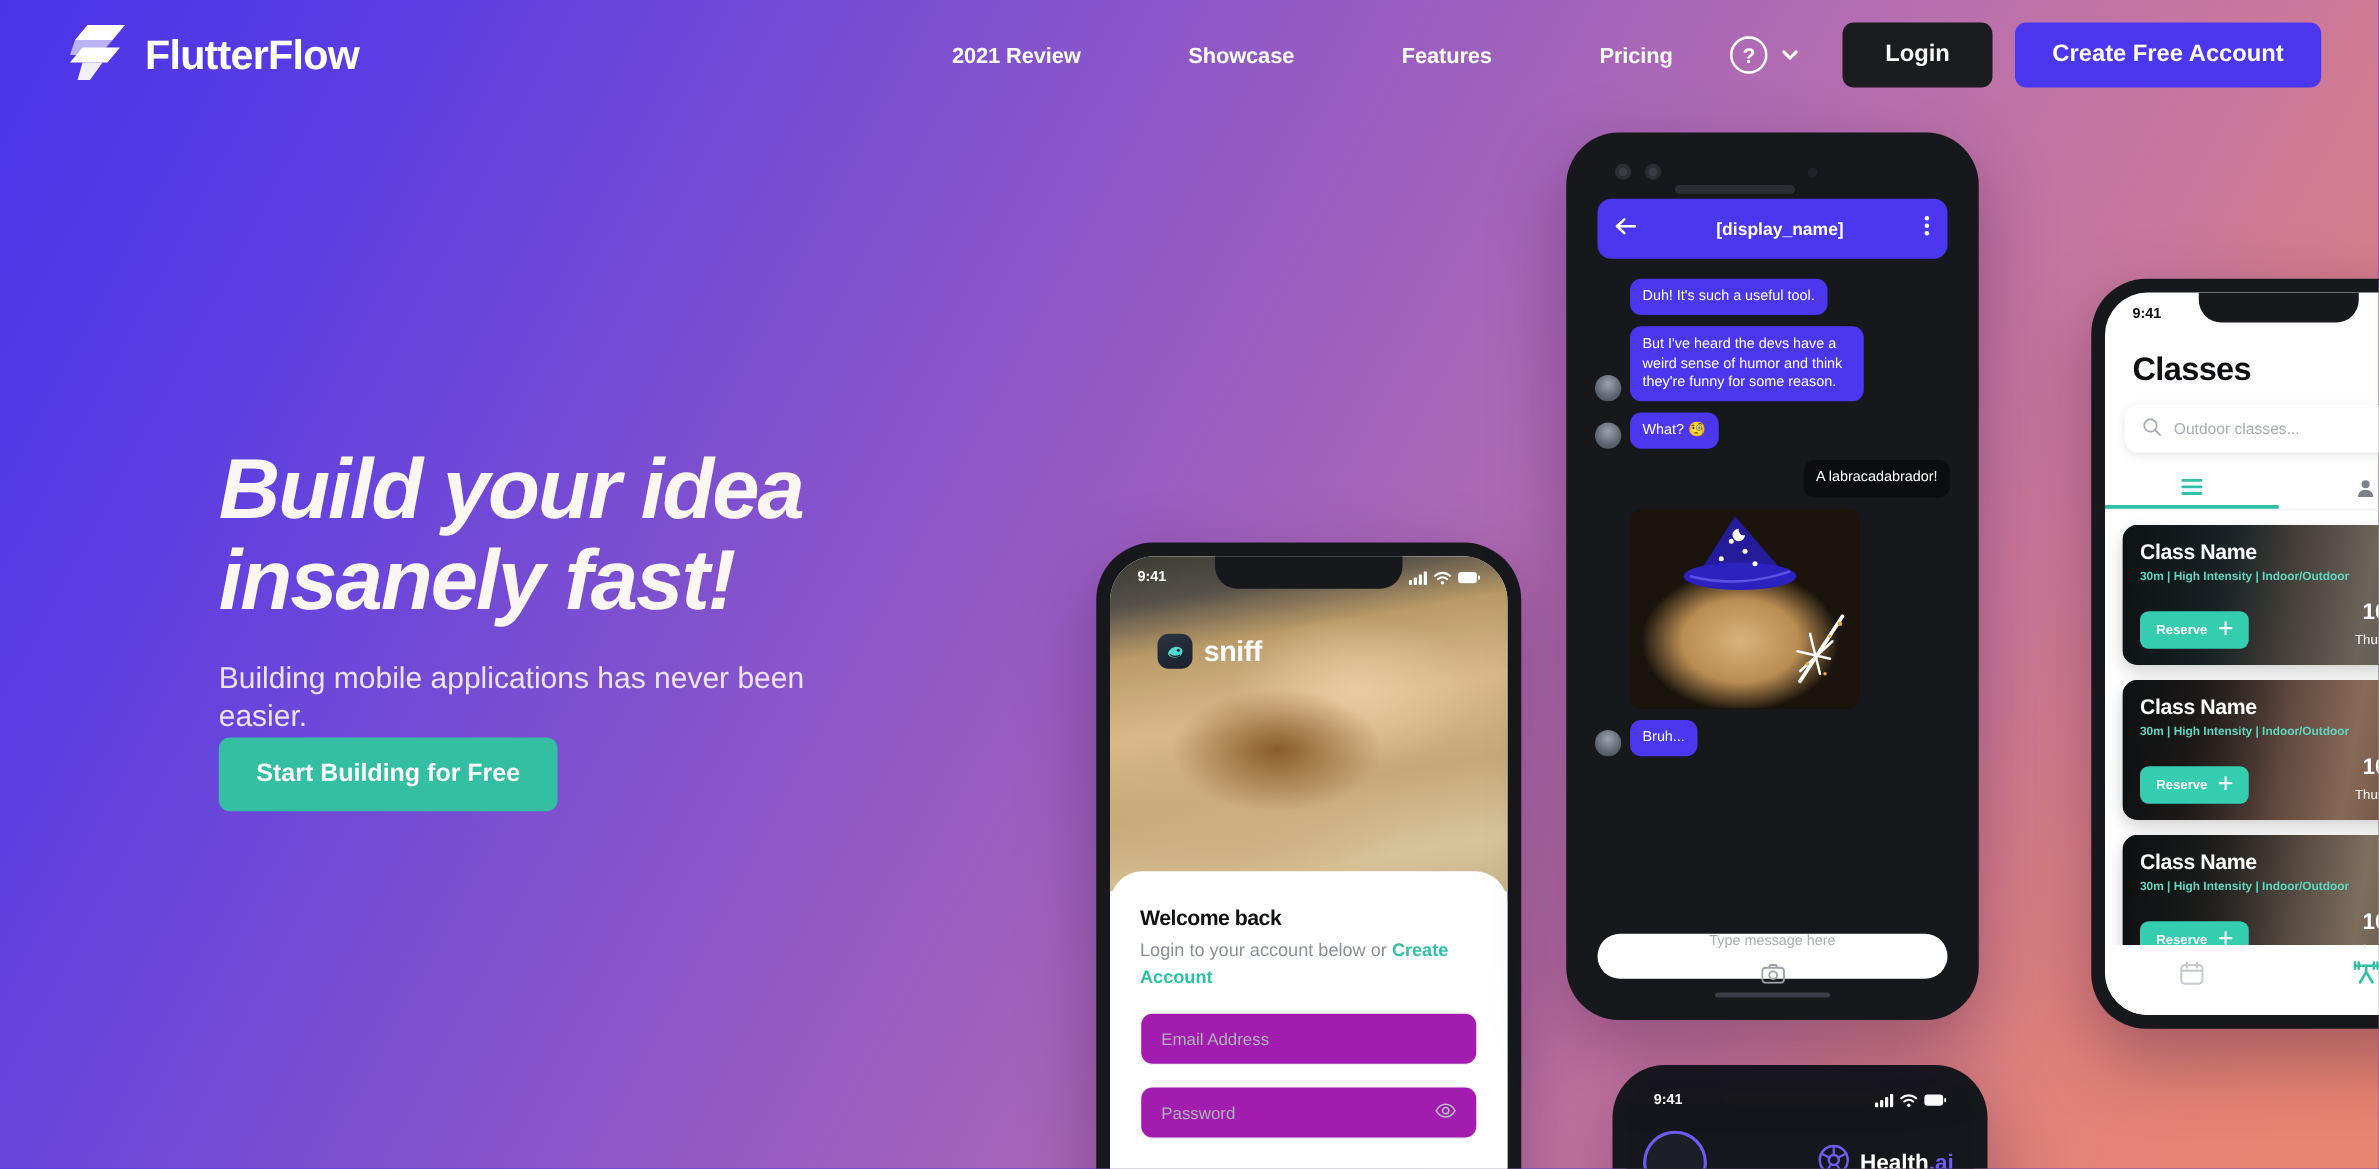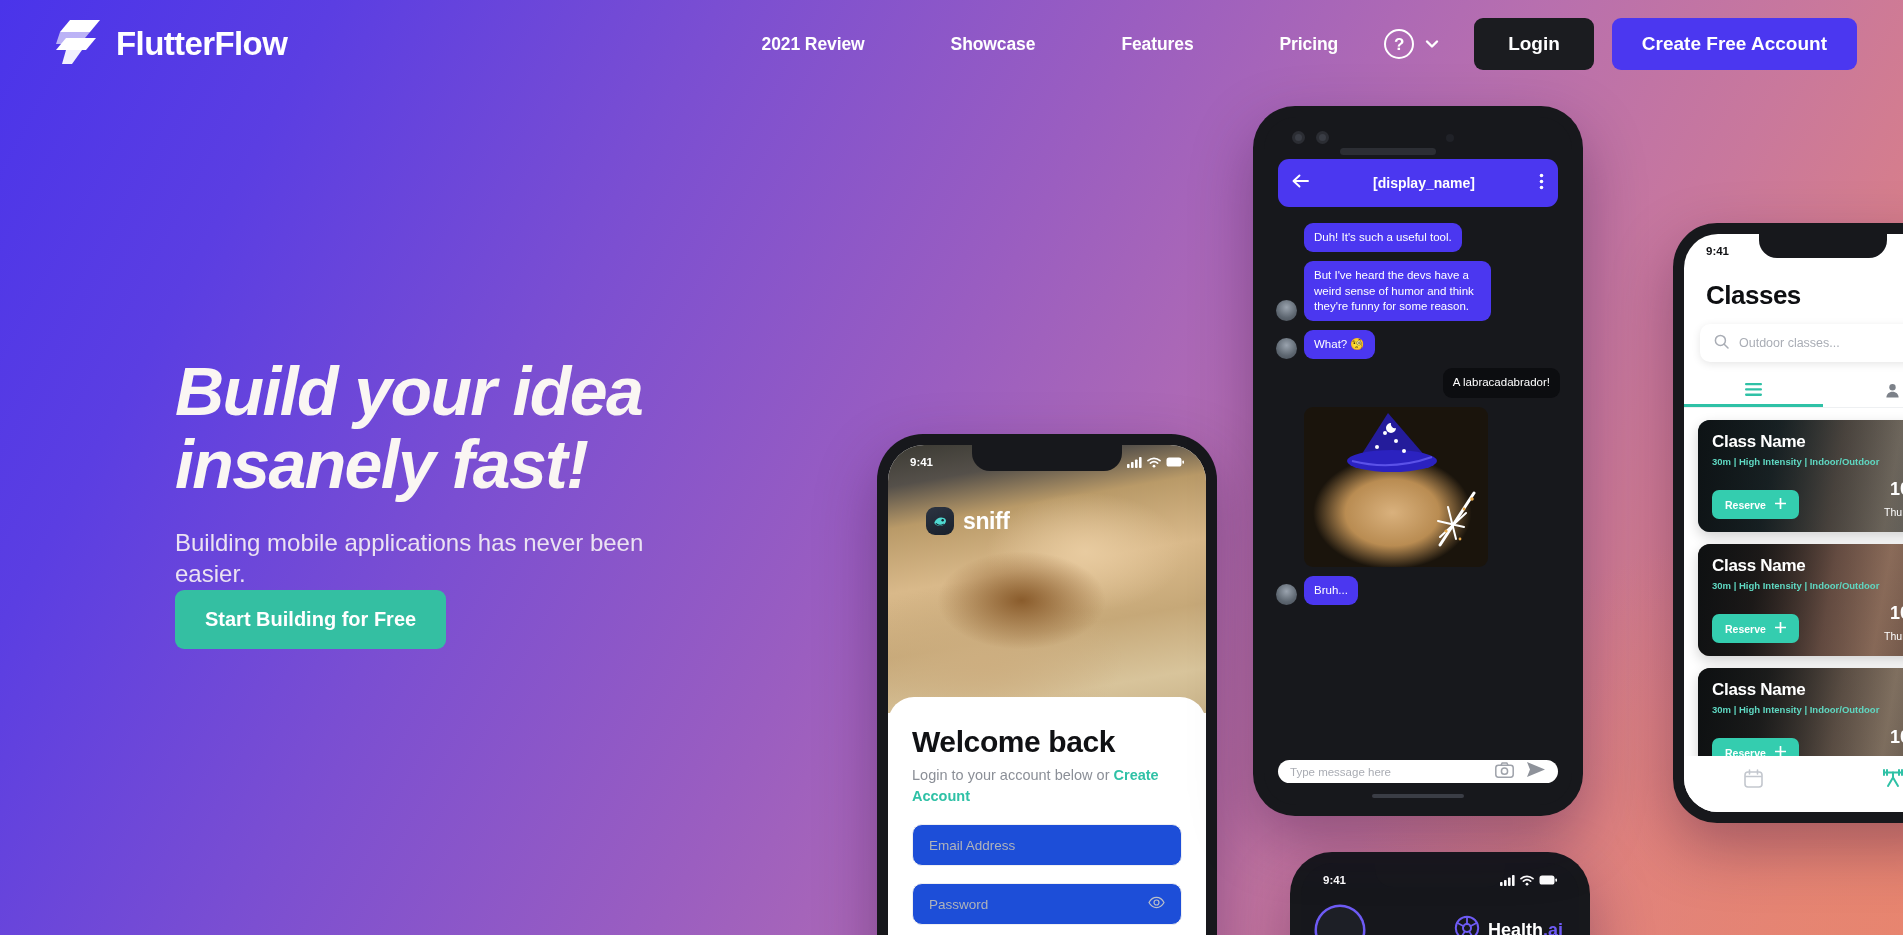--- a/index.html
+++ b/index.html
@@ -137,27 +137,27 @@
     width: 28px; height: 28px; border-radius: 9px;
     background: linear-gradient(160deg,#2c3442,#18202b);
     display: flex; align-items: center; justify-content: center;
   }
   .sniff-word { color: #fff; font-size: 23px; font-weight: bold; letter-spacing: -0.4px; }
   .login-card {
     position: absolute; left: 0; right: 0; top: 252px; bottom: 0;
     background: #fff; border-radius: 26px 26px 0 0;
     padding: 28px 24px 0;
   }
-  .welcome-h { color: #101114; font-size: 30px; font-weight: bold; letter-spacing: -0.4px; }
+  .welcome-h { color: #101114; font-size: 17px; font-weight: bold; letter-spacing: -0.4px; }
   .welcome-p { color: #8B8F97; font-size: 14.5px; line-height: 1.45; margin-top: 6px; }
   .link-teal { color: #2FC1A6; font-weight: bold; cursor: pointer; }
   .field {
     margin-top: 17px; height: 42px; border: 1.4px solid #EFEFF2; border-radius: 10px;
     display: flex; align-items: center; padding: 0 16px;
-    color: #AFB3BA; font-size: 13.5px; background: #1d4ed8;
+    color: #AFB3BA; font-size: 13.5px; background: #a21caf;
   }
   .field .eye { margin-left: auto; }
 
   
   #phone-chat {
     left: 1253px; top: 106px;
     width: 330px; height: 710px;
     border-radius: 42px; padding: 11px;
     z-index: 14;
   }
@@ -187,23 +187,23 @@
   .bubble.me { background: #0C0D10; }
   .bubble.nudge { margin-left: 28px; }
   .gif {
     margin-left: 28px; width: 184px; height: 160px; border-radius: 9px;
     background: radial-gradient(ellipse 90px 64px at 48% 66%, #d9b17d 0%, #b98c52 52%, #1a140c 88%), #000;
     position: relative; overflow: hidden;
   }
   .wizhat { position: absolute; left: 26px; top: 4px; width: 120px; height: 66px; }
   .sparkle { position: absolute; right: 6px; bottom: 18px; width: 48px; height: 62px; }
   .composer {
-    position: absolute; left: 14px; right: 14px; bottom: 22px; height: 23px;
+    position: absolute; left: 14px; right: 14px; bottom: 22px; height: 36px;
     background: #fff; border-radius: 18px; display: flex; align-items: center;
-    padding: 0 12px; gap: 12px;
+    padding: 0 12px; gap: 12px; flex-direction: column;
   }
   .composer .ph { flex: 1; color: #A9ACB3; font-size: 11.5px; }
   .home-ind { position: absolute; left: 50%; transform: translateX(-50%); bottom: 7px; width: 92px; height: 4px; border-radius: 3px; background: #3a3d45; }
 
   
   #phone-classes {
     left: 1673px; top: 223px;
     width: 300px; height: 600px;
     border-radius: 44px; padding: 11px;
     z-index: 13;

